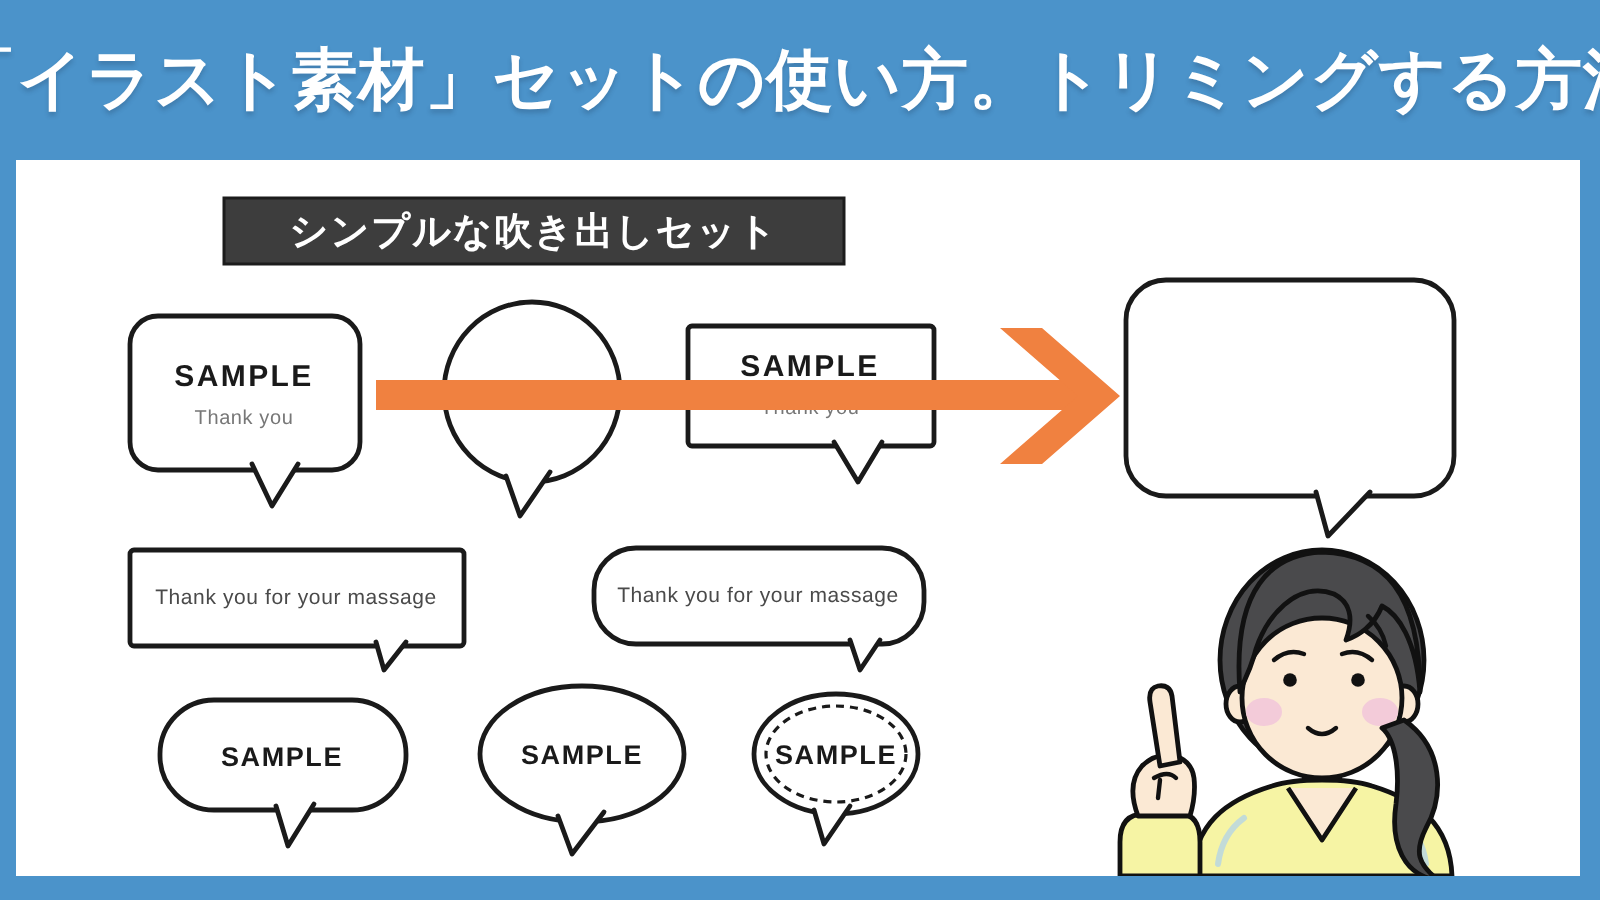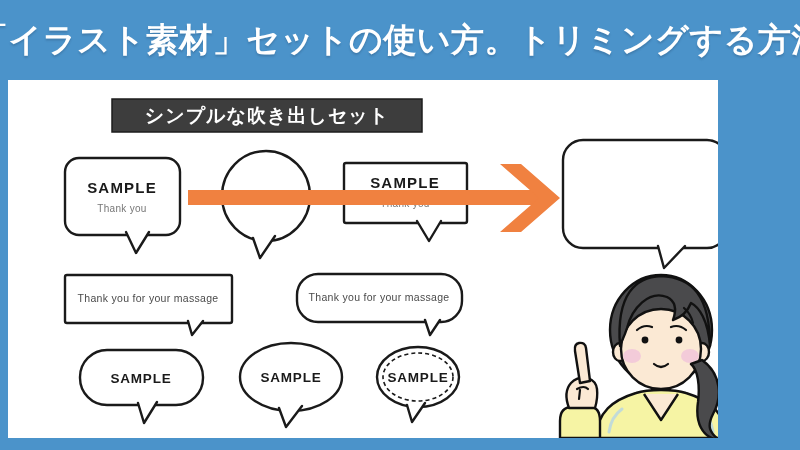--- a/index.html
+++ b/index.html
@@ -13,21 +13,21 @@
   .titlebar{
     position:absolute;left:0;top:0;width:800px;height:80px;
     display:flex;align-items:center;justify-content:center;
   }
   .title-text{
     color:#FFFFFF;font-size:33px;font-weight:bold;letter-spacing:0.5px;
     text-shadow:0 2px 2px rgba(30,60,90,.25);
     white-space:nowrap;
   }
   .content{
-    position:absolute;left:8px;top:80px;width:710px;height:358px;
+    position:absolute;left:8px;top:80px;width:782px;height:358px;
     background:#FFFFFF;overflow:hidden;
   }
   svg{display:block;}
   .banner-rect{fill:#3D3D3D;stroke:#1C1C1C;stroke-width:1.5;}
   .banner-text{
     fill:#FFFFFF;font-family:"Liberation Sans",sans-serif;
     font-size:19px;font-weight:bold;text-anchor:middle;letter-spacing:1px;
   }
   .bubble{fill:#FFFFFF;stroke:#1A1A1A;stroke-width:2.4;}
   .tail{fill:#FFFFFF;stroke:#1A1A1A;stroke-width:2.4;stroke-linejoin:round;stroke-linecap:round;}

